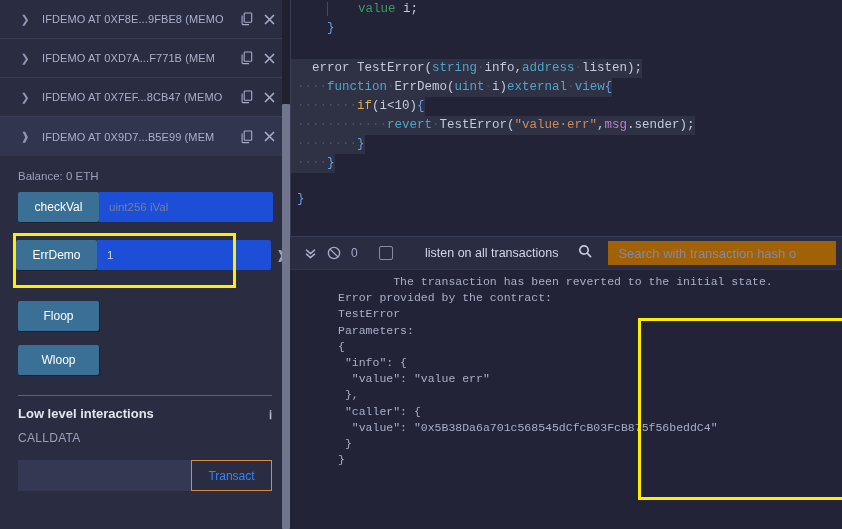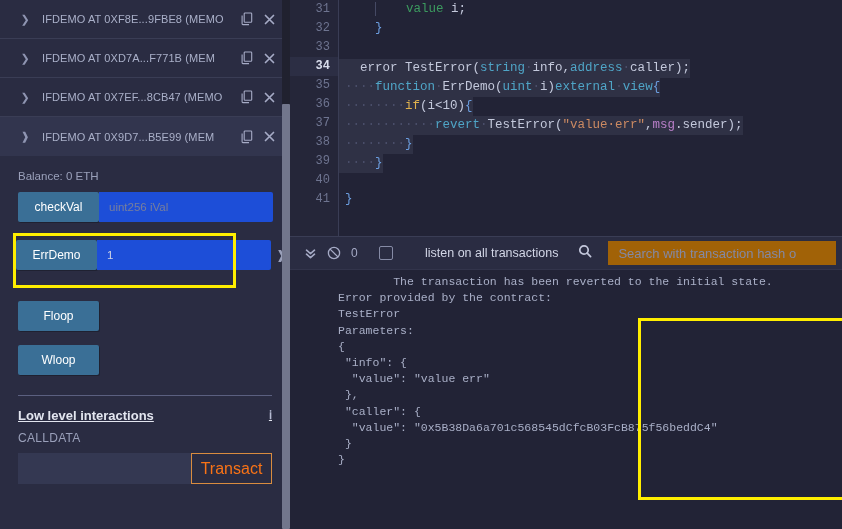--- a/index.html
+++ b/index.html
@@ -90,43 +90,42 @@
     outline-offset: 0px;
     width: 217px;
     padding: 4px 0 15px 0;
     margin-left: -2px;
     margin-bottom: 16px;
   }
   .fn-row.highlight-box .fn-caret { position: absolute; right: -61px; }
 
   .hr-div { height: 1px; background: #5b6080; margin: 20px 0 10px 0; }
   .lowlevel-head {
-    display: flex; align-items: flex-end;
+    display: flex; align-items: flex-start;
     color: #e3e6f0; font-size: 13px; font-weight: bold;
     padding-bottom: 8px;
-    text-decoration: underline;
   }
   .lowlevel-head .info-i {
     margin-left: auto; color: #b7bcd3; font-size: 12px; font-weight: bold;
     font-family: "Liberation Serif", serif;
   }
-  .calldata-label { color: #9aa0ba; font-size: 12px; letter-spacing: .3px; padding-bottom: 8px;}
+  .calldata-label { color: #9aa0ba; font-size: 12px; letter-spacing: .3px; padding-bottom: 15px;}
   .calldata-row { display: flex; align-items: stretch; }
   .calldata-input {
     flex: 1 1 auto; height: 31px;
     background: #343852; border: none; outline: none;
     color: #cfd3e4; font-size: 11.5px; padding: 0 8px;
     font-family: "Liberation Sans", sans-serif;
   }
   .transact-btn {
     width: 81px; height: 31px;
     background: transparent;
     border: 1px solid #d98c3f;
-    color: #f97316;
-    font-size: 16px;
+    color: #3b82f6;
+    font-size: 12px;
     font-family: "Liberation Sans", sans-serif;
     display: flex; align-items: center; justify-content: center;
   }
   #left-scrollbar {
     position: absolute; right: 0; top: 0;
     width: 8px; height: 529px;
     background: #20212f;
   }
   #left-scrollbar .thumb {
     position: absolute; top: 104px; left: 0;
@@ -340,45 +339,32 @@
     </div>
 
     <div id="left-scrollbar">
       <div class="thumb"></div>
     </div>
   </div>
 
   <div id="right-side">
 
     <div id="editor">
-      <div class="gutter">
-        <div class="ln">31</div>
-        <div class="ln">32</div>
-        <div class="ln">33</div>
-        <div class="ln active">34</div>
-        <div class="ln">35</div>
-        <div class="ln">36</div>
-        <div class="ln">37</div>
-        <div class="ln">38</div>
-        <div class="ln">39</div>
-        <div class="ln">40</div>
-        <div class="ln">41</div>
-      </div>
 
       <div class="code-area">
         <div class="cl-wrap">
             <div class="code-line"><span class="tk-dot">    </span><span class="indent-guide">&nbsp;</span><span class="tk-ret">   value</span><span class="tk-pun"> i;</span></div>
           </div>
         <div class="cl-wrap">
             <div class="code-line"><span class="tk-brace">    }</span></div>
           </div>
         <div class="cl-wrap">
             <div class="code-line"> </div>
           </div>
-        <div class="cl-wrap"><div class="code-line hl"><span class="tk-pun">  error </span><span class="tk-fn">TestError(</span><span class="tk-type">string</span><span class="tk-dot">·</span><span class="tk-pun">info,</span><span class="tk-type">address</span><span class="tk-dot">·</span><span class="tk-pun">caller);</span></div></div>
+        <div class="cl-wrap"><div class="code-line hl"><span class="tk-pun">  error </span><span class="tk-fn">TestError(</span><span class="tk-type">string</span><span class="tk-dot">·</span><span class="tk-pun">info,</span><span class="tk-type">address</span><span class="tk-dot">·</span><span class="tk-pun">listen);</span></div></div>
         <div class="cl-wrap"><div class="code-line hl"><span class="tk-dot">····</span><span class="tk-kw">function</span><span class="tk-dot">·</span><span class="tk-fn">ErrDemo(</span><span class="tk-type">uint</span><span class="tk-dot">·</span><span class="tk-pun">i)</span><span class="tk-kw">external</span><span class="tk-dot">·</span><span class="tk-kw">view</span><span class="tk-brace">{</span></div></div>
         <div class="cl-wrap"><div class="code-line hl"><span class="tk-dot">········</span><span class="tk-kw2">if</span><span class="tk-pun">(i&lt;10)</span><span class="tk-brace">{</span></div></div>
         <div class="cl-wrap"><div class="code-line hl"><span class="tk-dot">············</span><span class="tk-kw">revert</span><span class="tk-dot">·</span><span class="tk-fn">TestError(</span><span class="tk-str">"value·err"</span><span class="tk-pun">,</span><span class="tk-glb">msg</span><span class="tk-pun">.sender);</span></div></div>
         <div class="cl-wrap"><div class="code-line hl"><span class="tk-dot">········</span><span class="tk-brace">}</span></div></div>
         <div class="cl-wrap"><div class="code-line hl"><span class="tk-dot">····</span><span class="tk-brace">}</span></div></div>
         <div class="cl-wrap">
             <div class="code-line"> </div>
           </div>
         <div class="cl-wrap">
             <div class="code-line"><span class="tk-brace">}</span></div>

